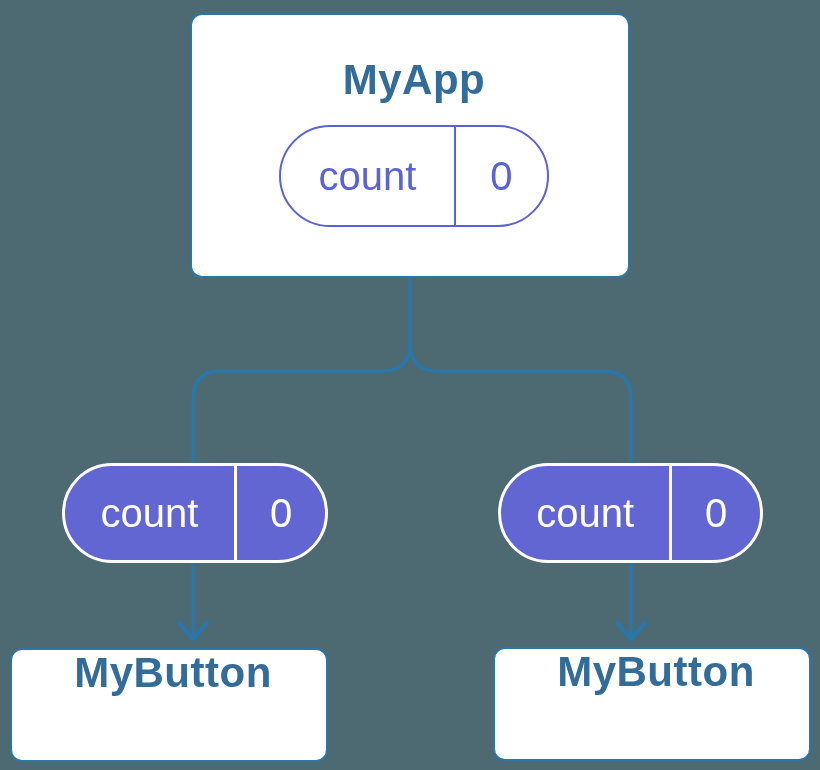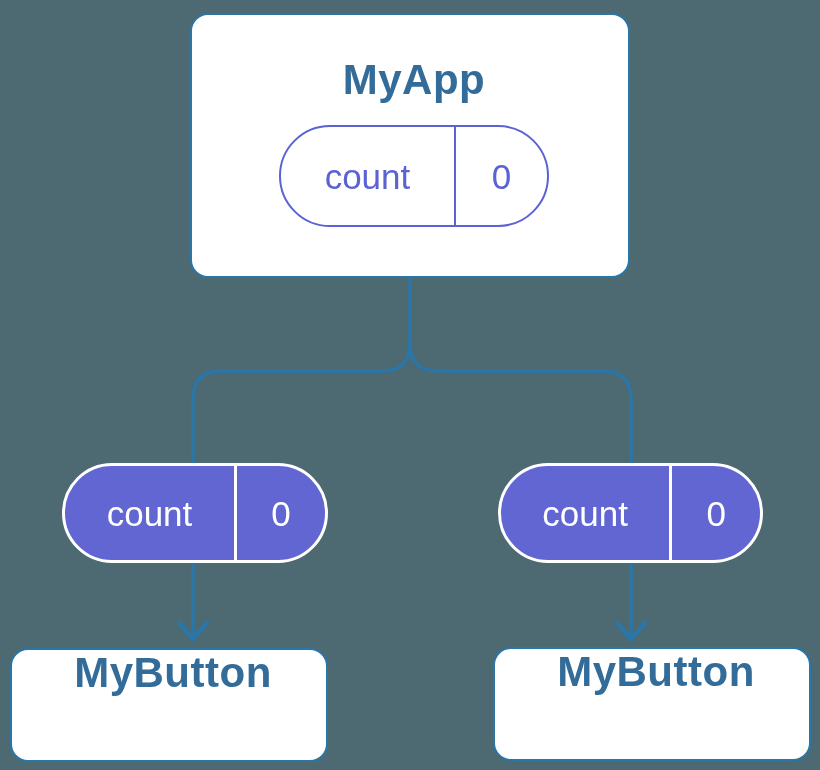--- a/index.html
+++ b/index.html
@@ -23,21 +23,21 @@
     background:var(--c-bg);
   }
   .connectors{
     position:absolute;left:0;top:0;width:820px;height:770px;
     display:block;
   }
   .box{
     position:absolute;
     background:var(--c-white);
     border:2.5px solid var(--c-blue);
-    border-radius:18px;
+    border-radius:12px;
     box-sizing:border-box;
     padding-left:8px;
   }
   .root-box{ left:190px; top:13px; width:440px; height:265px; }
   .child-box{ display:flex; align-items:flex-start; justify-content:center; }
   .child-box-left{ left:10px;  top:648px; width:318px; height:114px; }
   .child-box-right{ left:493px; top:647px; width:318px; height:114px; }
   .box-title{
     color:var(--c-label);
     font-size:42px;
@@ -50,21 +50,21 @@
   .root-box .box-title{ margin-top:42px; }
   .pill{
     box-sizing:border-box;
     border-radius:999px;
     display:flex;
     align-items:stretch;
     overflow:hidden;
   }
   .pill-seg{
     display:flex; align-items:center; justify-content:center;
-    font-size:35px;
+    font-size:40px;
     line-height:1;
     white-space:nowrap;
   }
   .pill-name{ flex:0 0 65%; }
   .pill-value{ flex:1 1 auto; }
   .pill-outline{
     margin:22px auto 0 auto;
     width:270px; height:102px;
     background:var(--c-white);
     border:2.5px solid var(--c-purple-stroke);

